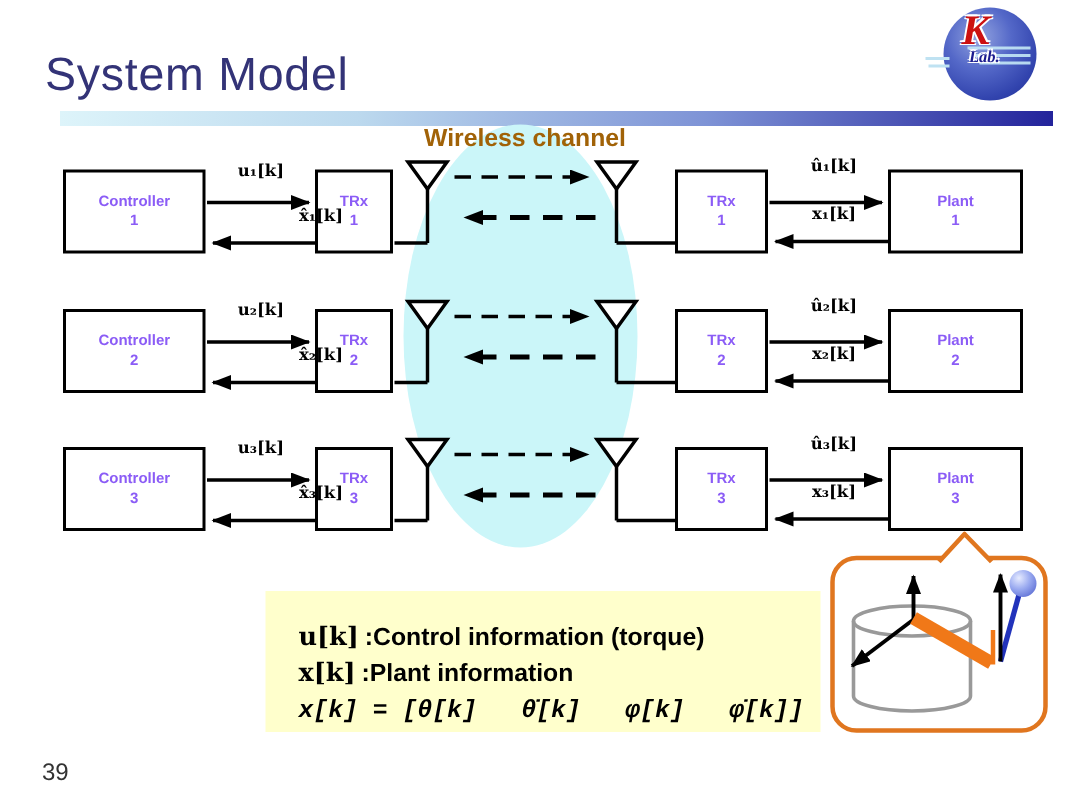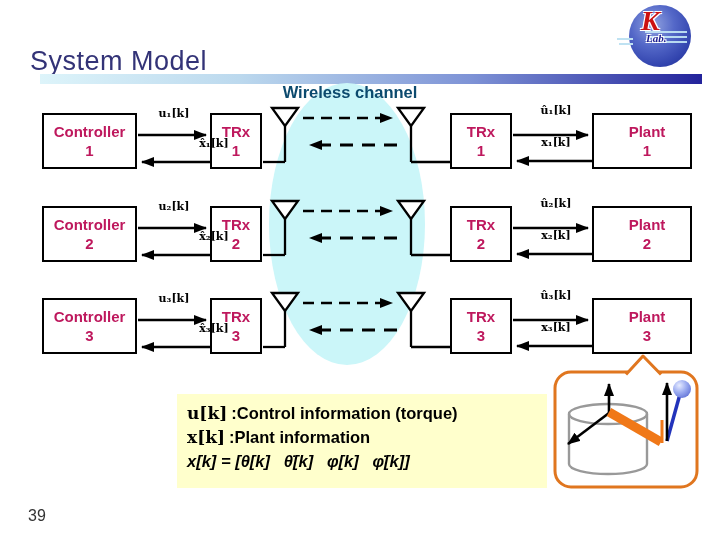--- a/index.html
+++ b/index.html
@@ -1,63 +1,63 @@
 <!DOCTYPE html>
 <html><head>
 <meta charset="utf-8">
 <style>
   html,body{margin:0;padding:0;background:#fff;}
   .slide{position:relative;width:720px;height:540px;background:#ffffff;overflow:hidden;
          font-family:"Liberation Sans",sans-serif;}
-  .title{position:absolute;left:30px;top:46px;font-size:27px;letter-spacing:.5px;
+  .title{position:absolute;left:30px;top:32px;font-size:31px;letter-spacing:.5px;
          color:#333377;font-weight:400;}
   .bar{position:absolute;left:40px;top:74px;width:662px;height:10px;
        background:linear-gradient(90deg,#ddf4fa 0%,#bcd9ee 30%,#7e93d6 65%,#23239b 100%);}
   .channel-label{position:absolute;left:255px;top:83px;width:190px;text-align:center;
-       font-size:16.5px;font-weight:bold;color:#0c4a6e;}
+       font-size:16.5px;font-weight:bold;color:#a16207;}
   
   .logo{position:absolute;left:629px;top:5px;width:62px;height:62px;border-radius:50%;
         background:radial-gradient(circle at 38% 32%, #93a4e0 0%, #5468c8 38%, #3244ae 72%, #1f2c8e 100%);}
   .logo .stripe{position:absolute;height:2px;background:rgba(196,232,246,.9);}
   .logo .s1{left:16px;top:26px;width:42px;}
   .logo .s2{left:20px;top:31px;width:38px;}
   .logo .s3{left:24px;top:36px;width:34px;}
   .logo .s4{left:-12px;top:33px;width:16px;background:#bfe2f2;}
   .logo .s5{left:-10px;top:38px;width:14px;background:#bfe2f2;}
   .logo-k{position:absolute;left:12px;top:0px;font-family:"Liberation Serif",serif;
         font-style:italic;font-weight:bold;font-size:28px;color:#cc1111;
         text-shadow:1px 1px 0 #fff,-1px -1px 0 #fff,1px -1px 0 #fff,-1px 1px 0 #fff;}
   .logo-lab{position:absolute;left:17px;top:27px;font-family:"Liberation Serif",serif;
         font-style:italic;font-weight:bold;font-size:11px;color:#1b1b8e;
         text-shadow:1px 1px 0 #fff,-1px -1px 0 #fff,1px -1px 0 #fff,-1px 1px 0 #fff;}
   
   .row{position:absolute;left:0;width:720px;height:57px;}
   .r0{top:113px}.r1{top:206px}.r2{top:298px}
   .box{position:absolute;top:0;height:52px;border:2.5px solid #000;background:#fff;
        display:flex;flex-direction:column;align-items:center;justify-content:center;
-       font-weight:bold;font-size:15px;line-height:1.3;color:#be185d;}
+       font-weight:bold;font-size:10px;line-height:1.3;color:#8b5cf6;}
   .controller{left:42px;width:91px;}
   .trxl{left:210px;width:48px;}
   .trxr{left:450px;width:58px;}
-  .plant{left:592px;width:86px;padding-left:10px;}
+  .plant{left:592px;width:86px;}
   .mlabel{position:absolute;font-family:"DejaVu Serif","Liberation Serif",serif;
        font-weight:bold;font-size:11px;color:#000;text-align:center;}
   .mu{left:136px;width:76px;top:-6px;}
   .mxhat{left:136px;width:76px;top:24px;margin-left:40px;}
   .muhat{left:516px;width:80px;top:-9px;}
   .mx{left:516px;width:80px;top:23px;}
   
   .legend{position:absolute;left:177px;top:394px;width:370px;height:94px;background:#ffffcc;
-       padding:0;box-sizing:border-box;}
+       padding:12px;box-sizing:border-box;}
   .legend-line{margin:0 0 0 10px;height:24px;display:flex;align-items:center;
        font-size:16.5px;font-weight:bold;color:#000;}
   .legend-line:first-child{margin-top:7px;}
   .lmath{font-family:"DejaVu Serif","Liberation Serif",serif;font-size:17px;font-weight:bold;}
   .ltext{margin-left:4px;font-family:"Liberation Sans",sans-serif;}
-  .leq{font-family:Liberation Sans, sans-serif;font-style:italic;
+  .leq{font-family:Liberation Mono, monospace;font-style:italic;
        font-size:16.5px;font-weight:600;white-space:pre;}
   .page-number{position:absolute;left:28px;top:507px;font-size:16px;color:#333;}
   svg.overlay{position:absolute;left:0;top:0;}
 </style>
 </head>
 <body>
 
 <div class="slide">
 
   <div class="title">System Model</div>

